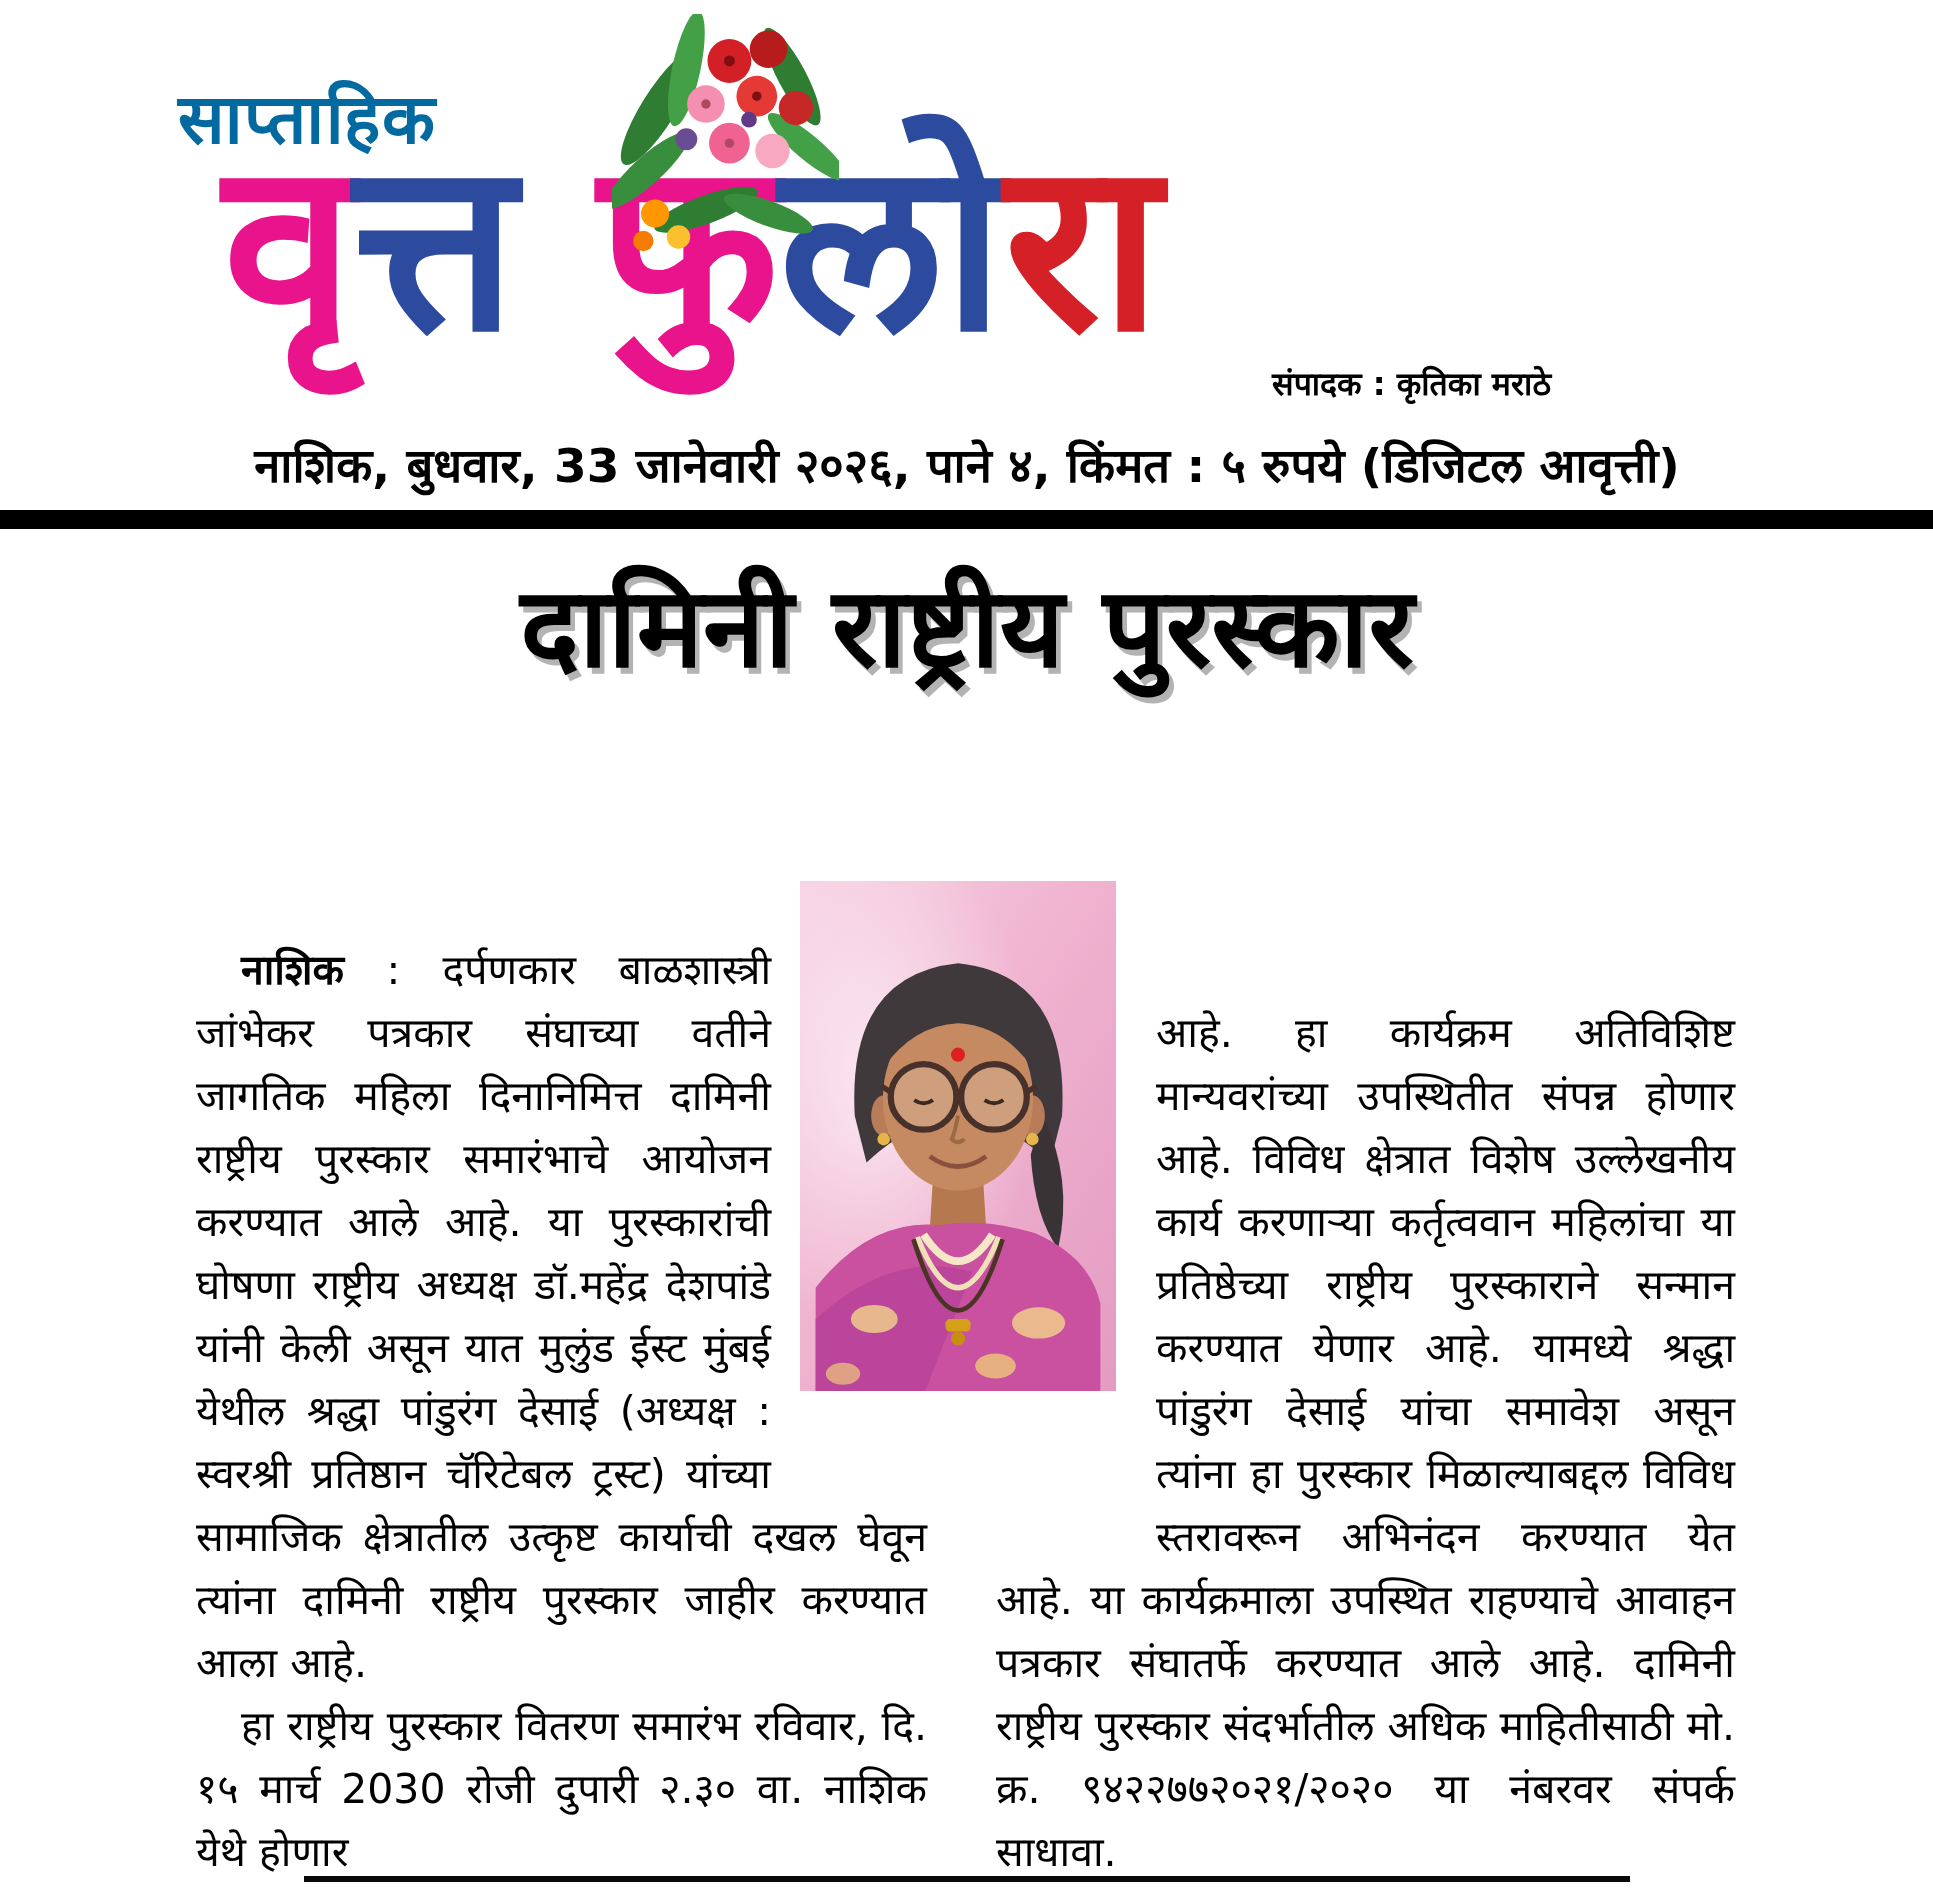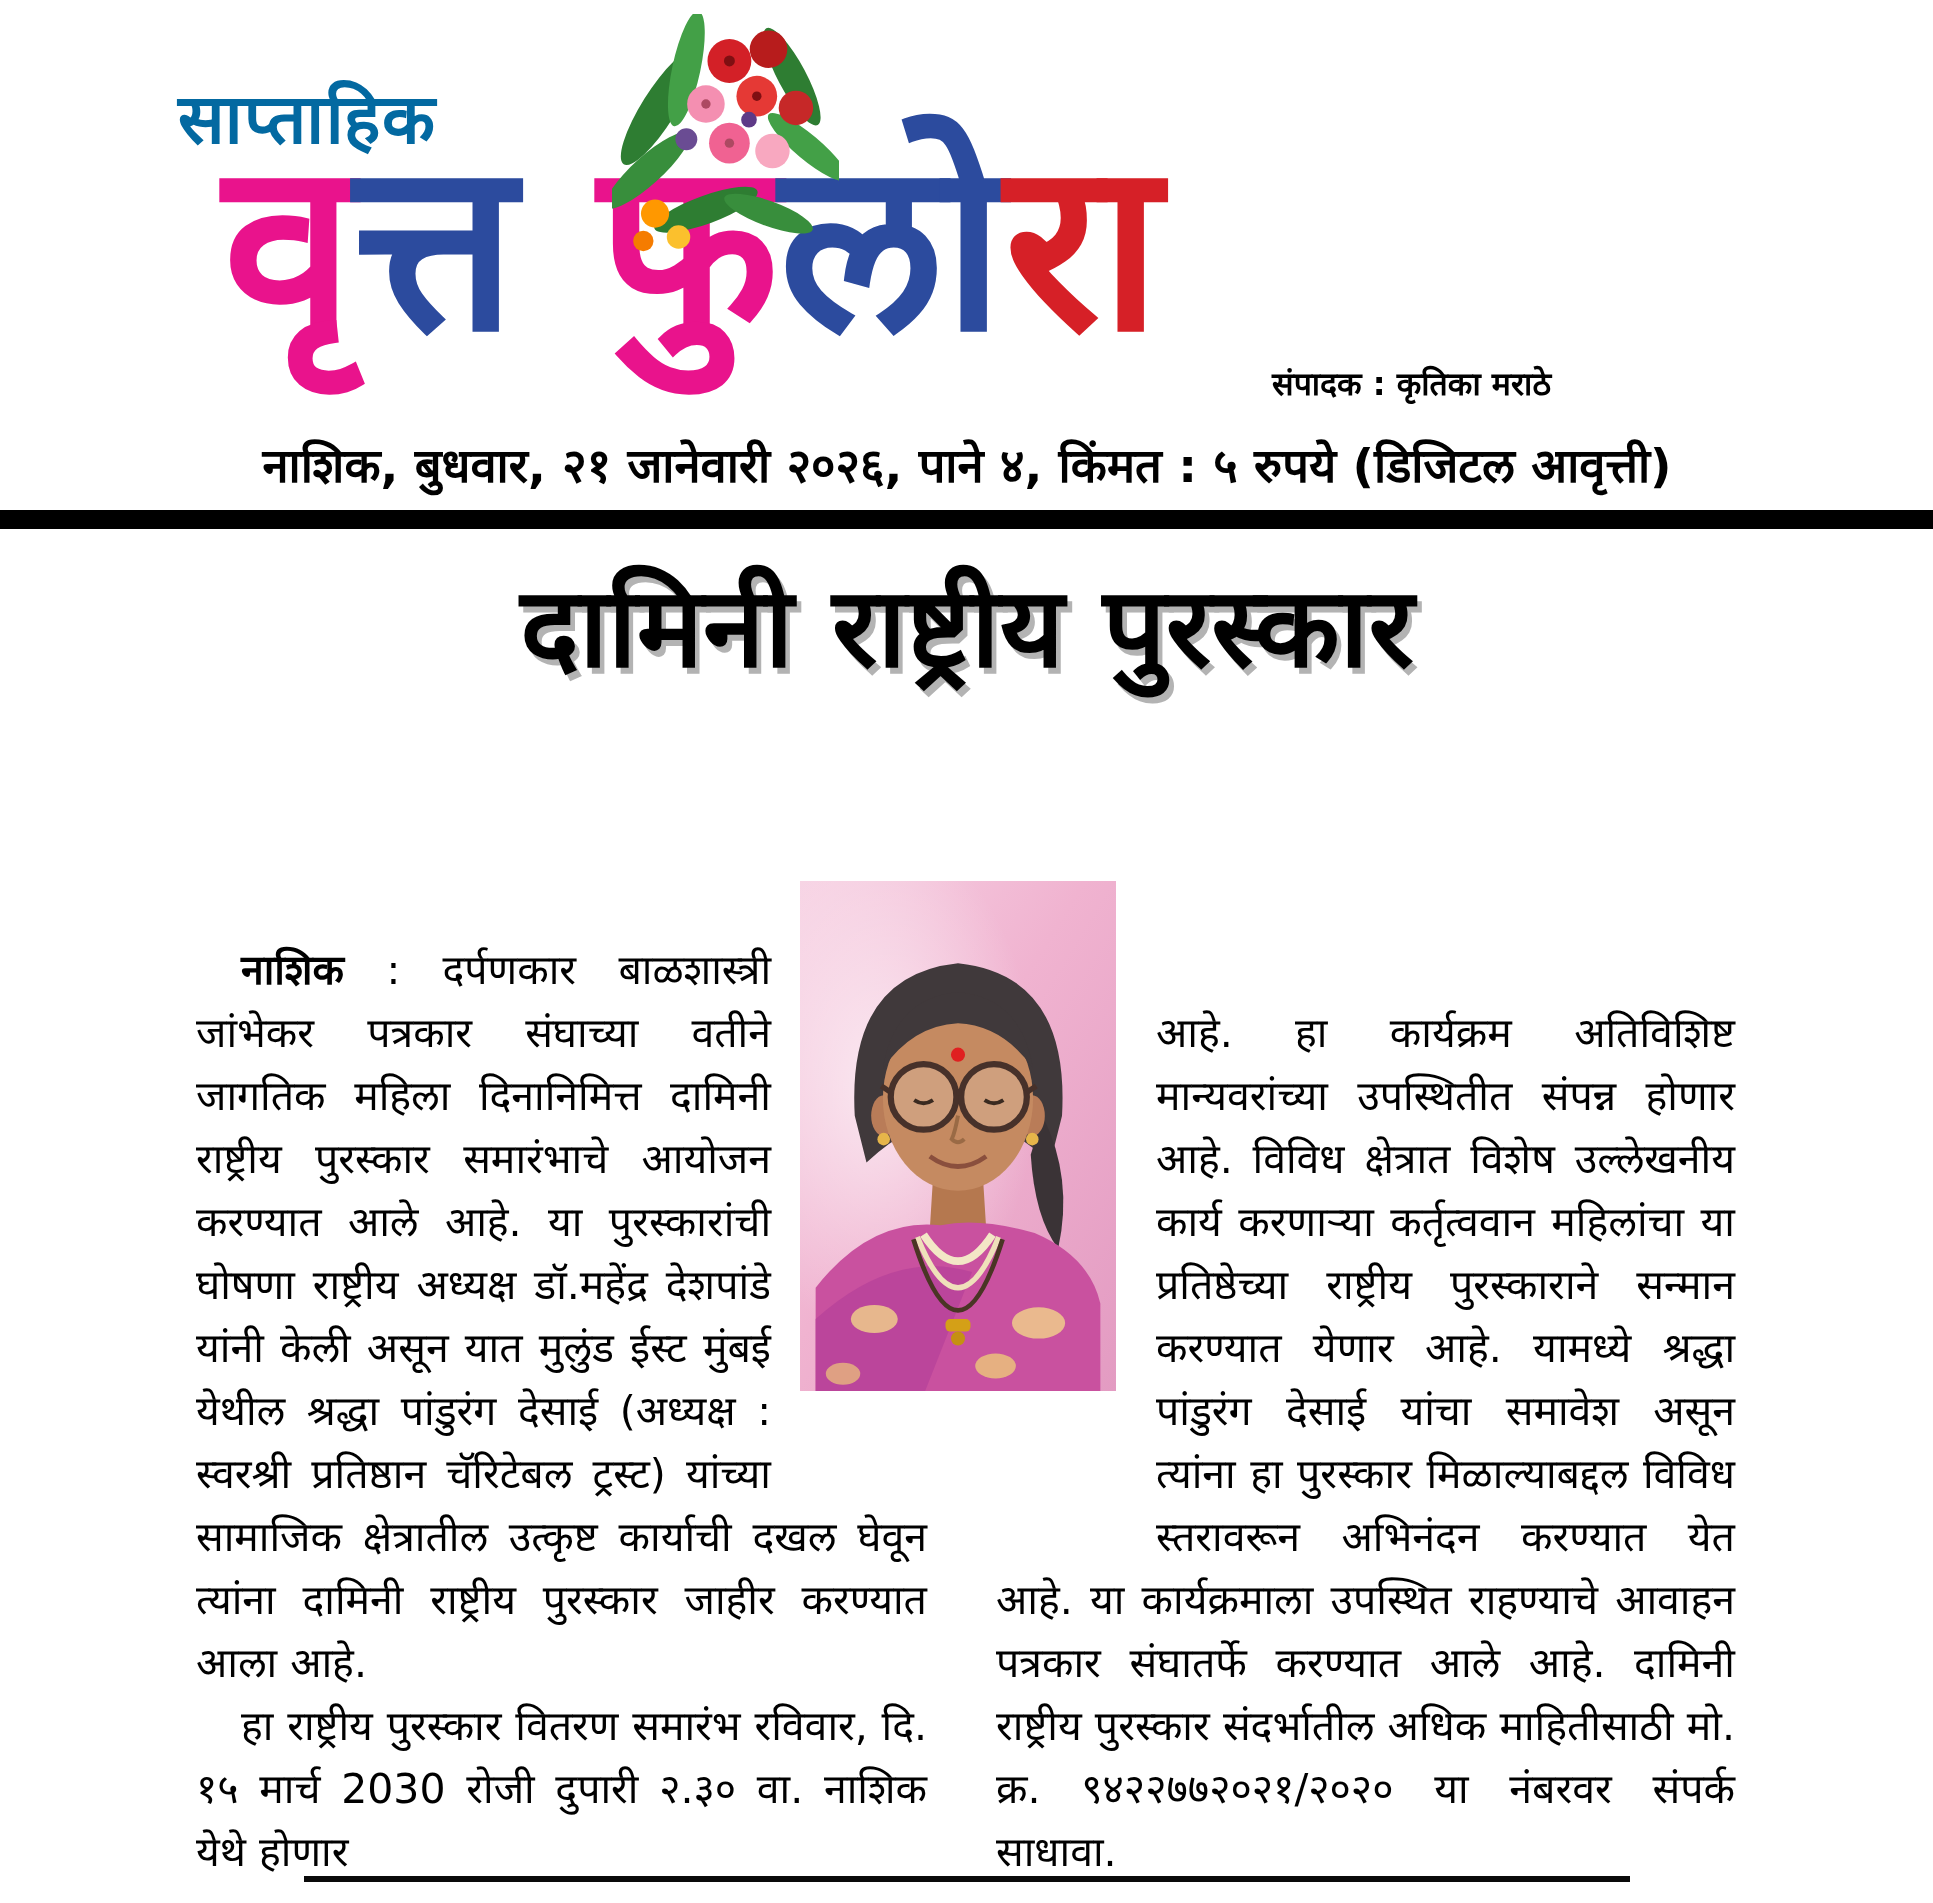--- a/index.html
+++ b/index.html
@@ -95,21 +95,21 @@
       <circle cx="150" cy="165" r="6" fill="#ad4962"></circle>
     </svg>
   </div>
 
   <div class="paper-title">
     <span class="tp-pink">वृ</span><span class="tp-blue">त्त</span><span class="tp-pink"> फु</span><span class="tp-blue">लो</span><span class="tp-red">रा</span>
   </div>
 
   <div class="editor-line">संपादक : कृतिका मराठे</div>
 
-  <div class="date-line">नाशिक, बुधवार, २१ जानेवारी २०२६, पाने ४, किंमत : ५ रुपये (डिजिटल आवृत्ती)</div>
+  <div class="date-line">नाशिक, बुधवार, 33 जानेवारी २०२६, पाने ४, किंमत : ५ रुपये (डिजिटल आवृत्ती)</div>
 
   <div class="top-rule"></div>
 
   <div class="headline">
     <div>दामिनी राष्ट्रीय पुरस्कार</div>
   </div>
 
   <div class="body-wrap">
 
     <div class="col col-left">

